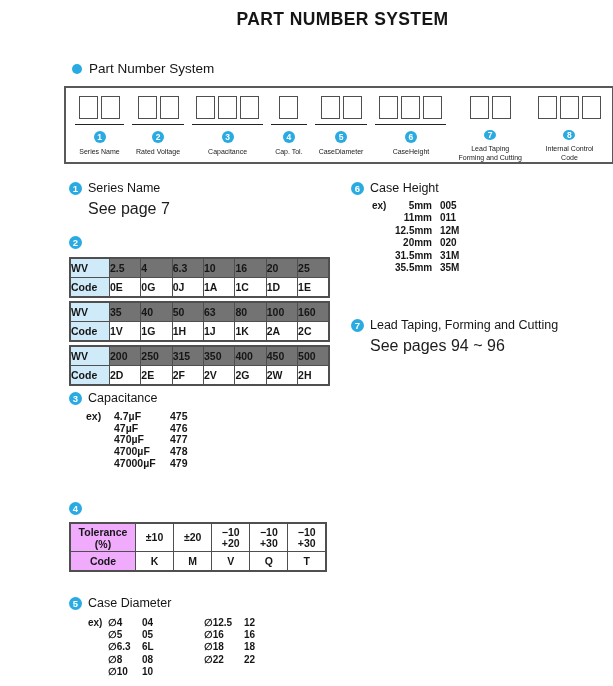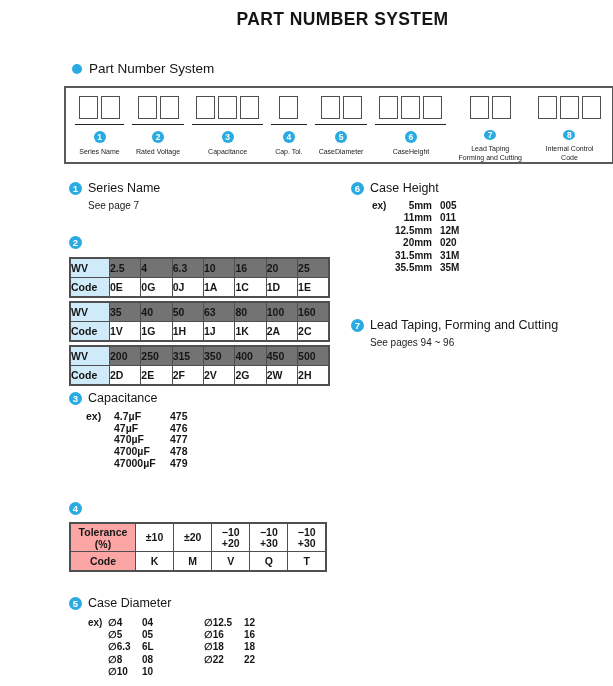--- a/index.html
+++ b/index.html
@@ -20,40 +20,40 @@
   .pbox{width:19px;height:23px;box-sizing:border-box;border:1.5px solid #4f4f4f;background:#fff;}
   .uline{align-self:stretch;height:1px;background:#222;margin:5px -4px 0 -4px;}
   .nbadge{margin-top:6px;width:12px;height:12px;border-radius:50%;background:#29abe2;color:#fff;
           font-size:8.5px;font-weight:bold;display:flex;align-items:center;justify-content:center;}
   .glabel{margin-top:5px;font-size:7px;line-height:8.5px;text-align:center;white-space:nowrap;color:#1a1a1a;}
   .glabel span{display:block;}
 
   .shead{display:flex;align-items:center;gap:6px;font-size:12.5px;color:#161616;}
   .badge{width:13px;height:13px;border-radius:50%;background:#29abe2;color:#fff;font-size:9.5px;
          font-weight:bold;display:flex;align-items:center;justify-content:center;flex:none;}
-  .note{margin:5px 0 0 19px;font-size:10px;}
+  .note{margin:5px 0 0 19px;font-size:16px;}
 
   .sec-series{position:absolute;left:33px;top:181px;}
   .sec-voltage{position:absolute;left:33px;top:236px;}
   .sec-cap{position:absolute;left:33px;top:391px;}
   .sec-tol{position:absolute;left:33px;top:502px;}
   .sec-dia{position:absolute;left:33px;top:596px;}
   .sec-ch{position:absolute;left:315px;top:181px;}
   .sec-lt{position:absolute;left:315px;top:318px;}
 
   table{border-collapse:collapse;table-layout:fixed;}
   .vt{width:261px;border:2px solid #4f4f4f;font-size:10.5px;font-weight:bold;margin-top:3px;}
   .vt:first-of-type{margin-top:8px;}
   .vt th,.vt td{border:1px solid #4f4f4f;height:18px;text-align:left;padding:0;color:#161616;}
   .vt th{width:38px;background:#cfeaf8;}
   .vt tr.wvrow td{background:#737373;}
 
   .tt{width:258px;border:2px solid #4f4f4f;font-size:10.5px;font-weight:bold;margin-top:7px;}
   .tt th,.tt td{border:1px solid #4f4f4f;text-align:center;padding:0;color:#161616;}
-  .tt th{width:64px;background:#fca5a5;}
+  .tt th{width:64px;background:#f0abfc;}
   .tt .tolrow th,.tt .tolrow td{height:27px;}
   .tt .coderow th,.tt .coderow td{height:18px;}
   .tl{display:block;line-height:11px;}
 
   .cap-grid{display:grid;grid-template-columns:18px 46px auto;column-gap:10px;
             margin:6px 0 0 17px;font-size:10.5px;font-weight:bold;line-height:11.7px;color:#161616;}
   .ch-grid{display:grid;grid-template-columns:15px 37px auto;column-gap:8px;
            margin:5px 0 0 21px;font-size:10px;font-weight:bold;line-height:12.4px;color:#161616;}
   .ch-grid .mm{text-align:right;}
   .cd-grid{display:grid;grid-template-columns:20px 34px 62px 40px auto;

